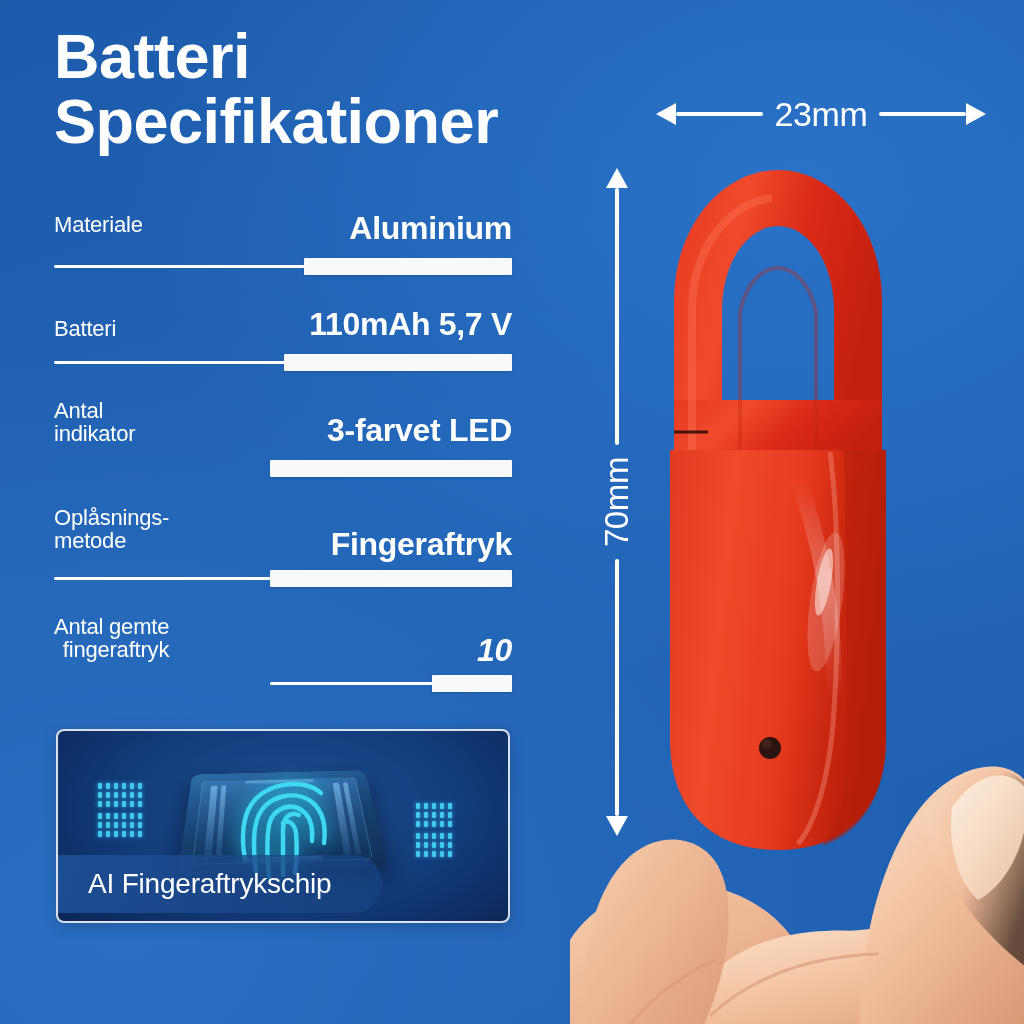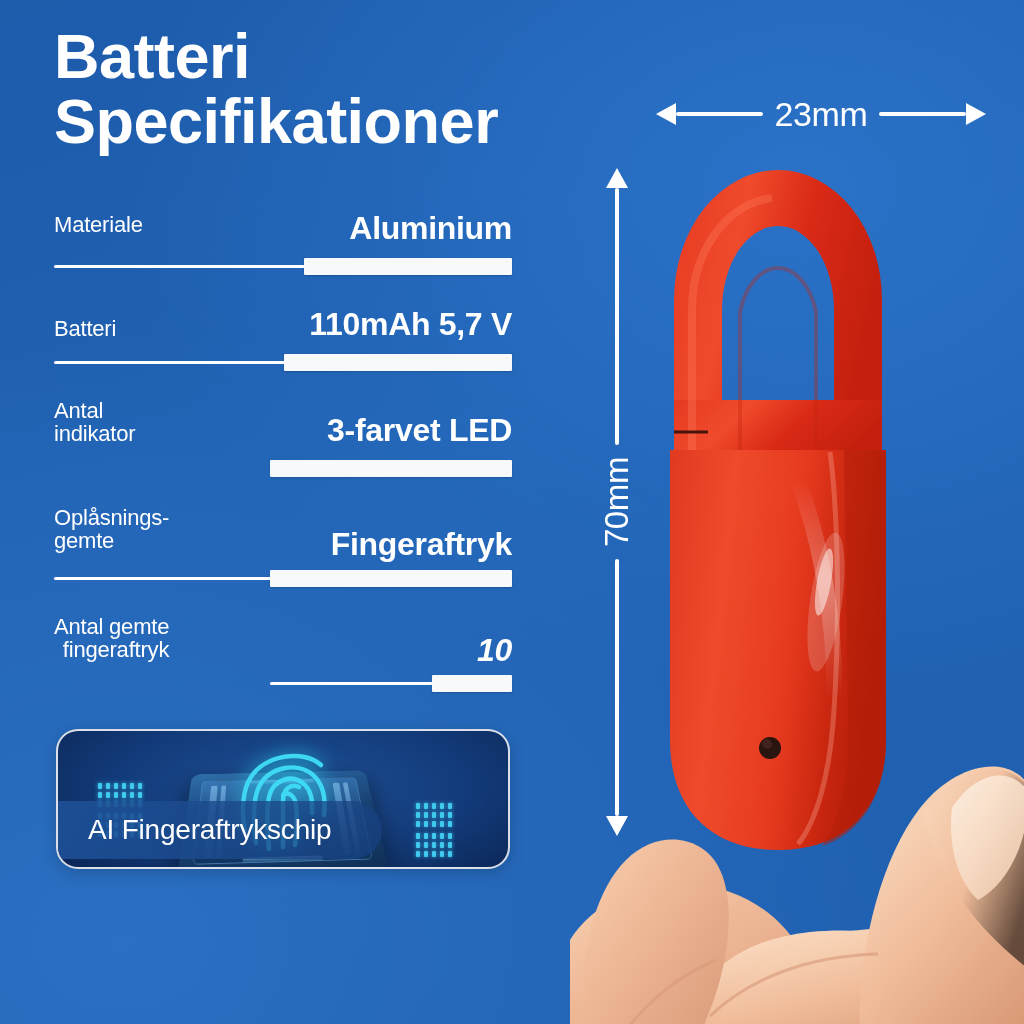--- a/index.html
+++ b/index.html
@@ -59,22 +59,22 @@
     position:absolute;
     height:17px;
     background:#f7f9fb;
     border-radius:1px;
     box-shadow:0 1px 2px rgba(0,0,0,0.18);
   }
   
   .chip-card {
     position:absolute;
     left:56px; top:729px;
-    width:454px; height:140px;
-    border-radius:22px;
+    width:454px; height:194px;
+    border-radius:8px;
     border:2px solid rgba(255,255,255,0.85);
     overflow:hidden;
     background:
       radial-gradient(90% 120% at 52% 40%, #1d4f96 0%, #123a78 45%, #0b2454 78%, #071a40 100%);
     box-shadow:0 4px 16px rgba(0,0,0,0.18);
   }
   .chip-scene { position:absolute; inset:0; }
   .chip-body {
     position:absolute;
     left:128px; top:22px;
@@ -195,21 +195,21 @@
 
     <div class="spec-row">
       <div class="spec-label" style="left:0; top:196px;">Antal
 indikator</div>
       <div class="spec-value" style="top:208px;">3-farvet LED</div>
       <div class="rule-thick" style="left:216px; top:256px; width:242px;"></div>
     </div>
 
     <div class="spec-row">
       <div class="spec-label" style="left:0; top:303px;">Oplåsnings-
-gemte</div>
+metode</div>
       <div class="spec-value" style="top:322px;">Fingeraftryk</div>
       <div class="rule-thin" style="left:0; top:373px; width:220px;"></div>
       <div class="rule-thick" style="left:216px; top:366px; width:242px;"></div>
     </div>
 
     <div class="spec-row">
       <div class="spec-label" style="left:0; top:412px;text-align:right;">Antal gemte
 fingeraftryk</div>
       <div class="spec-value" style="top:428px;font-style:italic;">10</div>
       <div class="rule-thin" style="left:216px; top:478px; width:166px;"></div>

